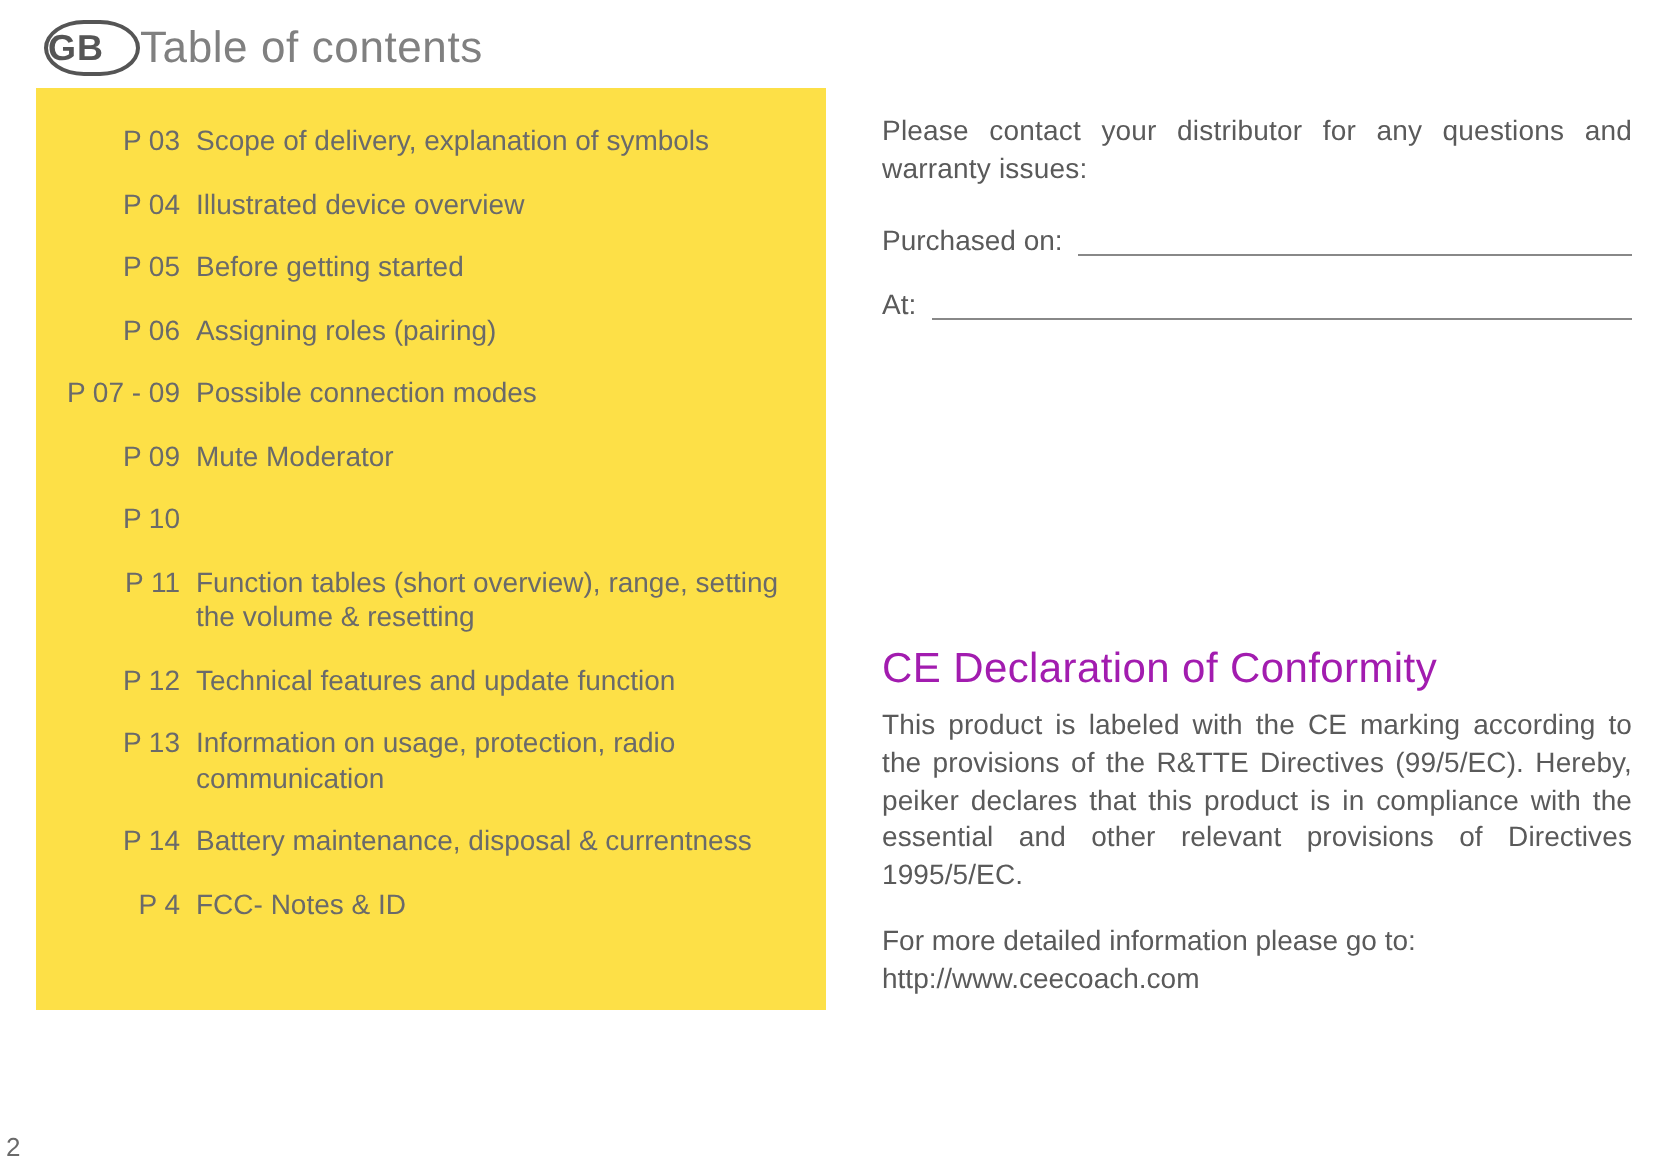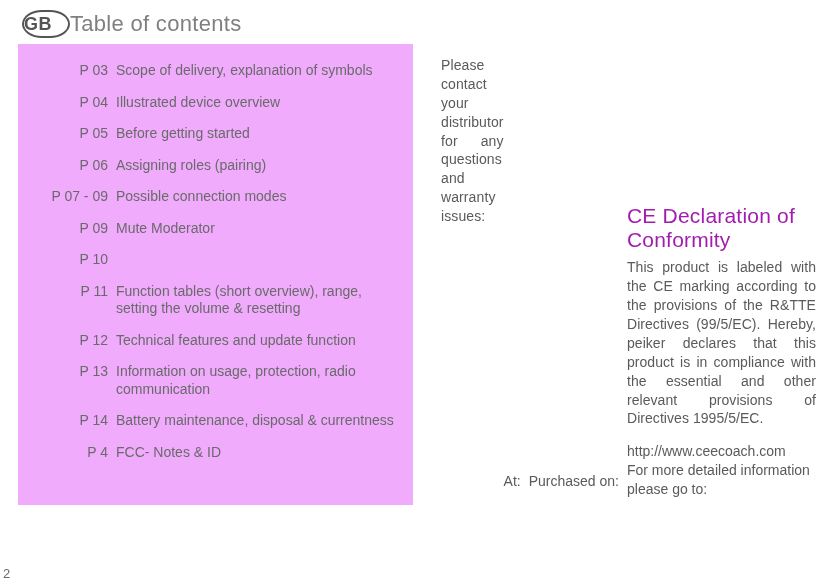--- a/index.html
+++ b/index.html
@@ -36,23 +36,23 @@
     font-weight: 300;
     color: #808080;
     letter-spacing: 0.3px;
   }
   .main {
     display: flex;
     padding: 4px 10px 0 18px;
     gap: 28px;
   }
   .left-col {
-    background: #f0abfc;
+    background: #fde047;
     width: 395px;
-    padding: 18px 16px 30px 32px;
+    padding: 18px 16px 30px 14px;
     font-size: 14px;
     color: #6a6a6a;
   }
   .toc-row {
     display: flex;
     margin-bottom: 14px;
     line-height: 1.25;
   }
   .toc-page {
     width: 66px;
@@ -63,21 +63,21 @@
   .toc-title {
     flex: 1;
   }
   .right-col {
     flex: 1;
     font-size: 14px;
     color: #5a5a5a;
     padding-top: 12px;
     padding-right: 4px;
     display: flex;
-    flex-direction: row;
+    flex-direction: column;
   }
   .contact-text {
     text-align: justify;
     line-height: 1.35;
     margin-bottom: 18px;
     letter-spacing: 0.1px;
   }
   .field-row {
     display: flex;
     align-items: flex-end;
@@ -178,36 +178,36 @@
     <div class="toc-row">
       <div class="toc-page">P 4</div>
       <div class="toc-title">FCC- Notes &amp; ID</div>
     </div>
   </div>
 
   <div class="right-col">
     <div class="contact-text">Please contact your distributor for any questions and warranty issues:</div>
 
     <div class="field-row">
+      <span class="field-label">Purchased on:</span>
+      <span class="field-line"></span>
+    </div>
+
+    <div class="field-row">
       <span class="field-label">At:</span>
-      <span class="field-line"></span>
-    </div>
-
-    <div class="field-row">
-      <span class="field-label">Purchased on:</span>
       <span class="field-line"></span>
     </div>
 
     <div class="spacer"></div>
 
     <div class="ce-block">
       <div class="ce-heading">CE Declaration of Conformity</div>
       <div class="ce-body">This product is labeled with the CE marking according to the provisions of the R&amp;TTE Directives (99/5/EC). Hereby, peiker declares that this product is in compliance with the essential and other relevant provisions of Directives 1995/5/EC.</div>
       <div class="ce-more">
+        <div>For more detailed information please go to:</div>
         <div>http://www.ceecoach.com</div>
-        <div>For more detailed information please go to:</div>
       </div>
     </div>
   </div>
 
 </div>
 
 <div class="page-number">2</div>
 
 </body></html>

